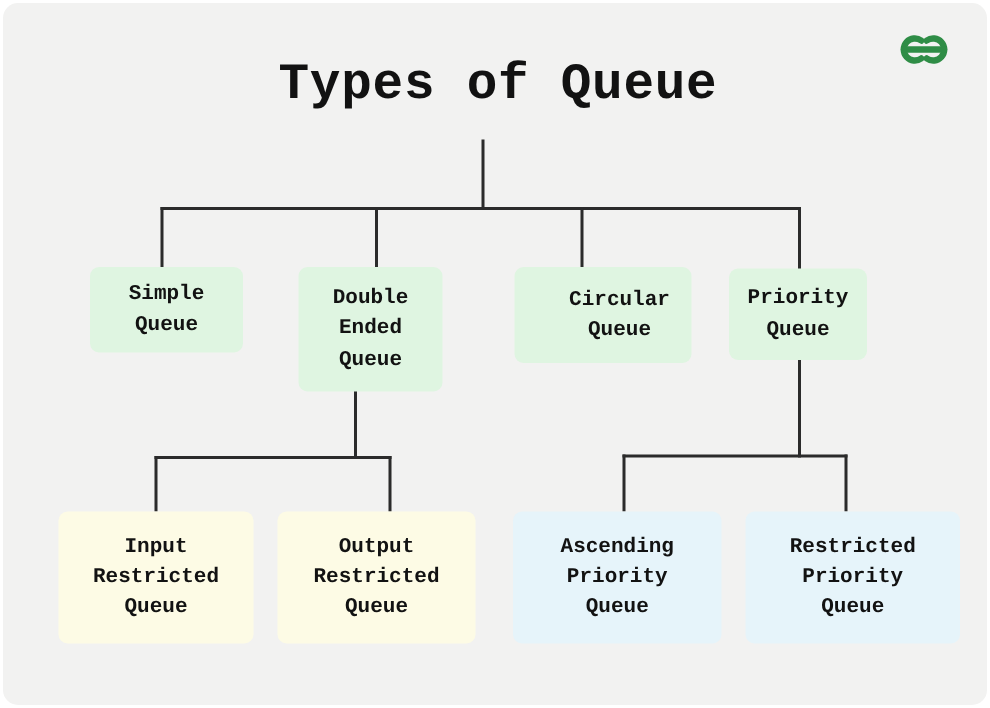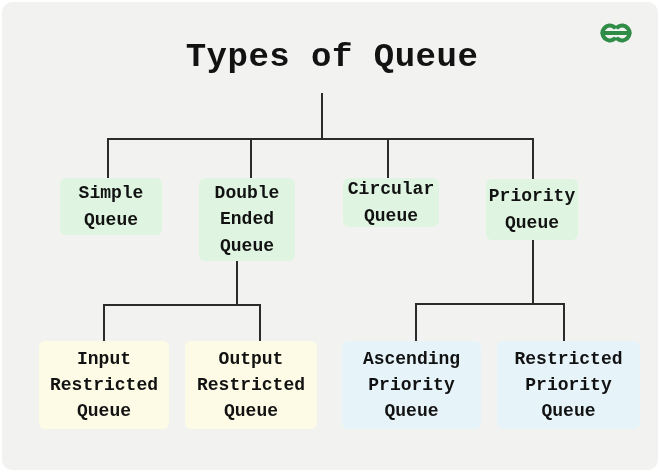--- a/index.html
+++ b/index.html
@@ -22,30 +22,30 @@
   .logo{
     position:absolute;left:591px;top:17px;width:46px;height:28px;
   }
   .line{
     position:absolute;background:#2B2B2B;
   }
   .node{
     position:absolute;
     display:flex;align-items:center;justify-content:center;
     text-align:center;white-space:pre-line;
-    font-weight:bold;font-size:18px;line-height:1.45;
+    font-weight:bold;font-size:14px;line-height:1.45;
     color:#121212;border-radius:6px;
   }
   .lvl1{background:#DFF5E1;}
   .fill-restricted{background:#FDFBE5;}
   .fill-priority{background:#E6F4FA;}
 
   .n-simple{left:58px;top:176px;width:102px;height:57px;}
   .n-deq{left:197px;top:176px;width:96px;height:83px;}
-  .n-circular{left:341px;top:176px;width:96px;height:49px;}
+  .n-circular{left:341px;top:176px;width:96px;height:64px;padding-left:22px;}
   .n-priority{left:484px;top:177px;width:92px;height:61px;}
   .n-input{left:37px;top:339px;width:130px;height:88px;}
   .n-output{left:183px;top:339px;width:132px;height:88px;}
   .n-ascending{left:340px;top:339px;width:139px;height:88px;}
   .n-descending{left:495px;top:339px;width:143px;height:88px;}
 
   .v-root{left:319px;top:91px;width:2px;height:47px;}
   .h-l1{left:105px;top:136px;width:427px;height:2px;}
   .d-simple{left:105px;top:136px;width:2px;height:41px;}
   .d-deq{left:248px;top:136px;width:2px;height:41px;}

